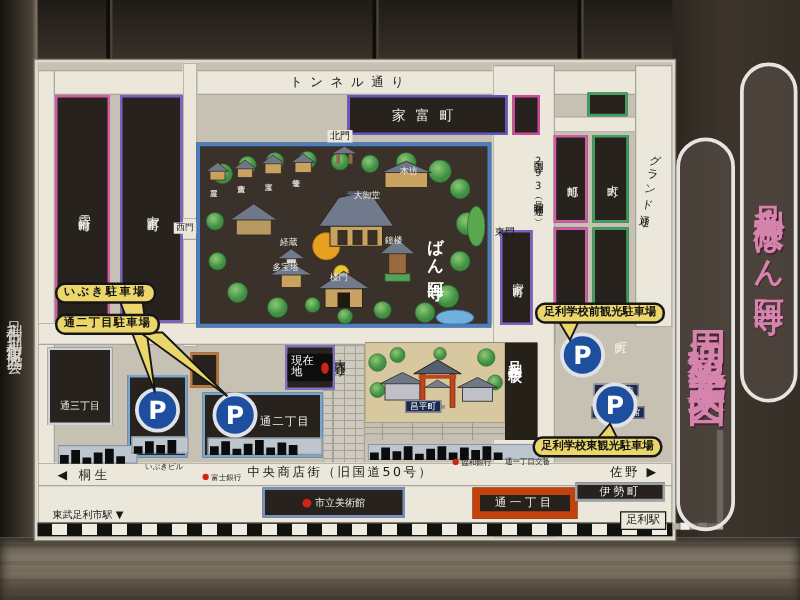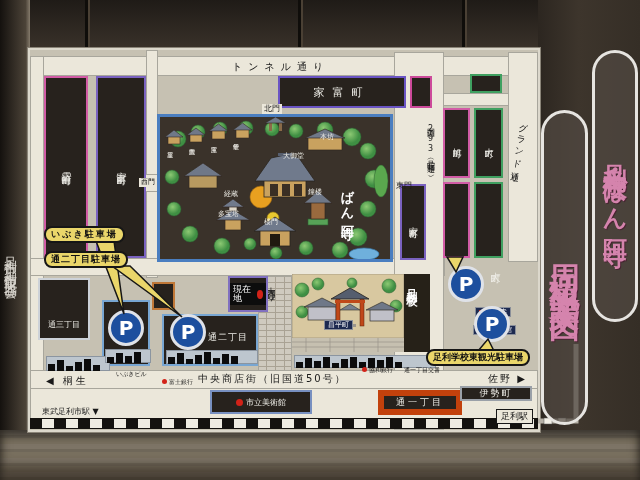--- a/index.html
+++ b/index.html
@@ -348,21 +348,21 @@
   <span class="abs v" style="left:490px;top:264px;color:#efeee8;font-size:10px;height:46px;z-index:21">大町</span>
   <div class="abs chip" style="left:443px;top:307px">
     <span class="red-sq"></span>
     <span>善徳寺</span>
   </div>
   <div class="abs chip" style="left:441px;top:325px">
     <span class="red-sq"></span>
     <span>太平記館</span>
   </div>
 
-  <div class="abs blk" style="left:210px;top:390px;width:102px;height:24px;border:2px solid #7890c0;gap:3px">
+  <div class="abs blk" style="left:210px;top:390px;width:114px;height:24px;border:2px solid #7890c0;gap:3px">
     <span class="red-dot" style="width:7px;height:7px"></span>
     <span class="lbl" style="font-size:8px">市立美術館</span>
   </div>
   <div class="abs blk" style="left:378px;top:390px;width:84px;height:25px;border:6px solid #c2410c">
     <span class="lbl" style="font-size:9px;letter-spacing:3px">通一丁目</span>
   </div>
   <div class="abs blk" style="left:460px;top:386px;width:72px;height:15px;border:2px solid #9aa0a8">
     <span class="lbl" style="font-size:9px;letter-spacing:2px">伊勢町</span>
   </div>
 
@@ -381,20 +381,21 @@
     <polygon points="112,266 130,266 182,317" fill="#ead66a" stroke="#161616" stroke-width="1.5"></polygon>
     <polygon points="447,257 463,257 456,272" fill="#ead66a" stroke="#161616" stroke-width="1.5"></polygon>
     <polygon points="478,351 494,351 488,339" fill="#ead66a" stroke="#161616" stroke-width="1.5"></polygon>
     <polyline points="538,421 576,421 576,344" fill="none" stroke="#b5b0a6" stroke-width="5"></polyline>
     <rect x="544" y="418" width="8" height="6" fill="#f2efe6" stroke="#555" stroke-width="0.5"></rect>
     <rect x="558" y="418" width="8" height="6" fill="#f2efe6" stroke="#555" stroke-width="0.5"></rect>
   </svg>
 
   <div class="abs callout" style="left:44px;top:226px;letter-spacing:2px">いぶき駐車場</div>
   <div class="abs callout" style="left:44px;top:251px;letter-spacing:1px">通二丁目駐車場</div>
+  <div class="abs callout" style="left:428px;top:242px">足利学校前観光駐車場</div>
   <div class="abs callout" style="left:426px;top:349px">足利学校東観光駐車場</div>
 
   <div class="abs pill" style="left:592px;top:50px;width:46px;height:272px">
     <span class="t" style="font-size:24px;letter-spacing:3px">足利学校・ばん阿寺</span>
   </div>
   <div class="abs pill" style="left:541px;top:110px;width:47px;height:315px">
     <span class="t" style="font-size:31px;letter-spacing:8px">周辺観光案内図</span>
   </div>
 
 </div>

